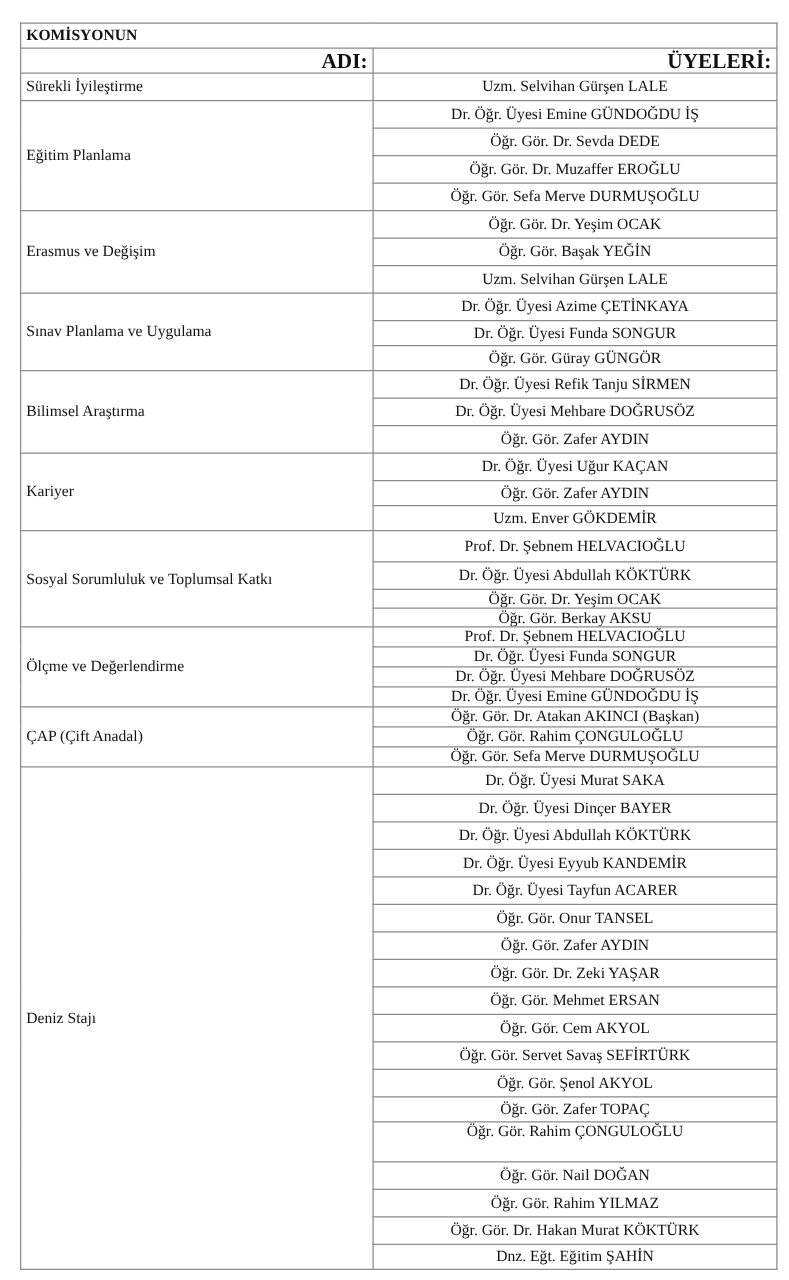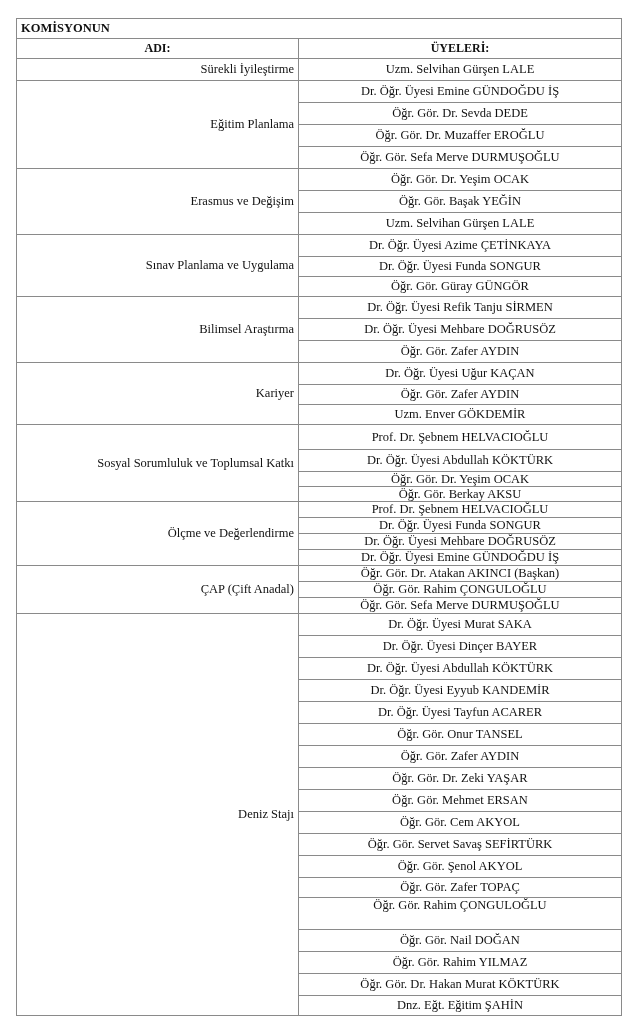--- a/index.html
+++ b/index.html
@@ -10,22 +10,22 @@
     border-collapse: collapse; table-layout: fixed;
     font-size: 12.5px;
   }
   table.komisyon td, table.komisyon th {
     border: 1px solid #8a8a8a; padding: 0 4px; vertical-align: middle;
     white-space: nowrap; overflow: hidden; line-height: 13px;
   }
   col.c1 { width: 282px; }
   col.c2 { width: 323px; }
   th.title { text-align: left; font-weight: bold; height: 19px; }
-  th.hdr { text-align: center; font-weight: bold; height: 19px; font-size: 12px; }
-  td.name { text-align: right; }
+  th.hdr { text-align: right; font-weight: bold; height: 19px; font-size: 17px; }
+  td.name { text-align: left; }
   td.member { text-align: center; }
   tr.h22 td { height: 21px; }
   tr.h20 td { height: 19px; }
   tr.h25 td { height: 24px; }
   tr.h15 td { height: 14px; }
   tr.h16 td { height: 15px; }
   tr.h31 td.member { height: 30px; vertical-align: top; padding-top: 1px; }
 </style>
 </head>
 <body>

